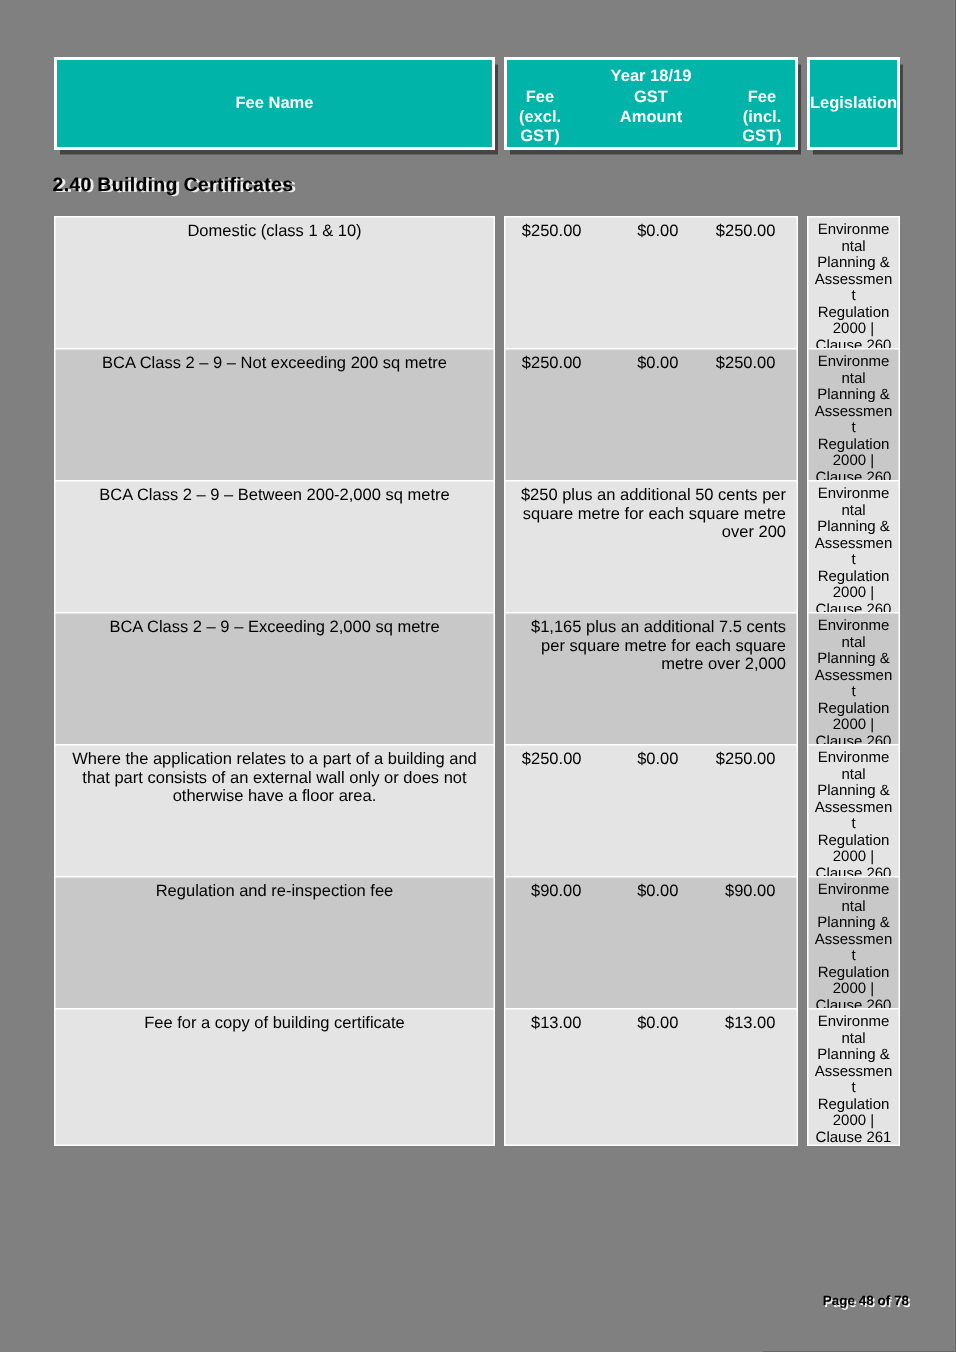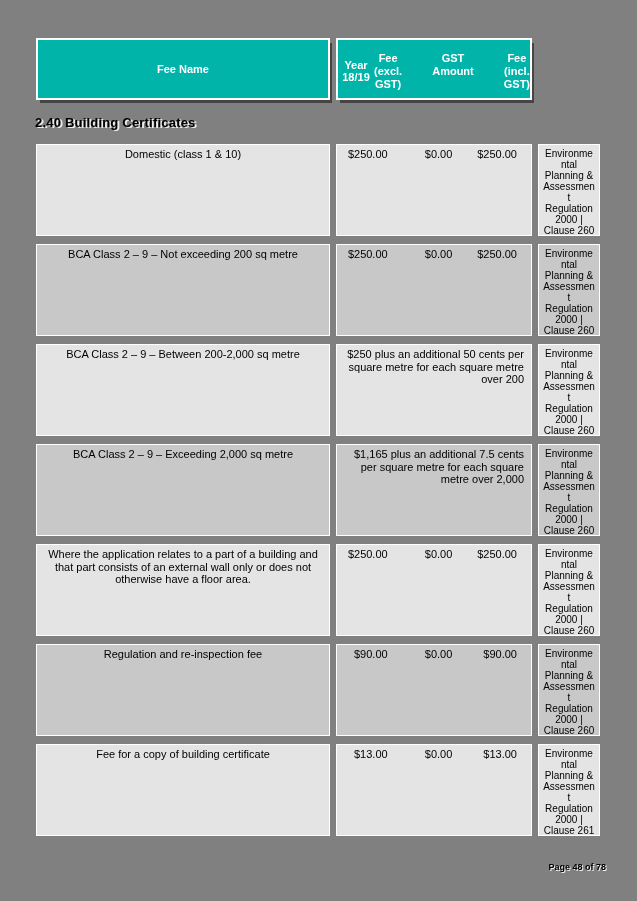--- a/index.html
+++ b/index.html
@@ -19,35 +19,35 @@
   .hcell{
     background:var(--accent,#00b4aa);
     border:2px solid #fff;
     box-sizing:border-box;
     box-shadow:3px 4px 0 -1px #454545;
     color:#fff;
     font-size:11px;font-weight:700;
     display:flex;align-items:center;justify-content:center;
   }
   .hcell-name{width:294px;}
-  .hcell-fees{width:196px;margin-left:6px;flex-direction:row;justify-content:flex-start;padding-top:5px;}
+  .hcell-fees{width:196px;margin-left:6px;flex-direction:column;justify-content:flex-start;padding-top:5px;}
   .hcell-leg{width:62px;margin-left:6px;text-align:center;}
   .year-label{text-align:center;margin-bottom:2px;}
   .subcols{display:flex;width:100%;gap:30px;}
   .subcol{width:33.333%;text-align:center;line-height:13px;}
   
   .section-title{
     position:absolute;left:35px;top:115px;margin:0;
     font-size:13px;font-weight:700;color:#000;
     text-shadow:2px 1px 0 rgba(255,255,255,0.85);
     letter-spacing:0.2px;
   }
   
   .tbody{position:absolute;left:36px;top:144px;width:564px;}
-  .row{display:flex;height:100px;}
+  .row{display:flex;height:88px;}
   .cell{
     border:1px solid #fff;box-sizing:border-box;height:92px;
     background:var(--row-light,#e4e4e4);
     overflow:hidden;
   }
   .row-dark .cell{background:var(--row-dark,#c8c8c8);}
   .cell-name{
     width:294px;text-align:center;
     font-size:11px;line-height:12.5px;
     padding:3px 10px 0;
@@ -97,20 +97,23 @@
         <div class="subcol">
           <div>GST</div>
           <div>Amount</div>
         </div>
         <div class="subcol">
           <div>Fee</div>
           <div>(incl. GST)</div>
         </div>
       </div>
     </div>
+    <div class="hcell hcell-leg">
+      <span>Legislation</span>
+    </div>
   </div>
 
   <h2 class="section-title">2.40 Building Certificates</h2>
 
   <div class="tbody">
   <div class="row row-light">
     <div class="cell cell-name">
       <span>Domestic (class 1 &amp; 10)</span>
     </div>
     <div class="cell cell-fees">

